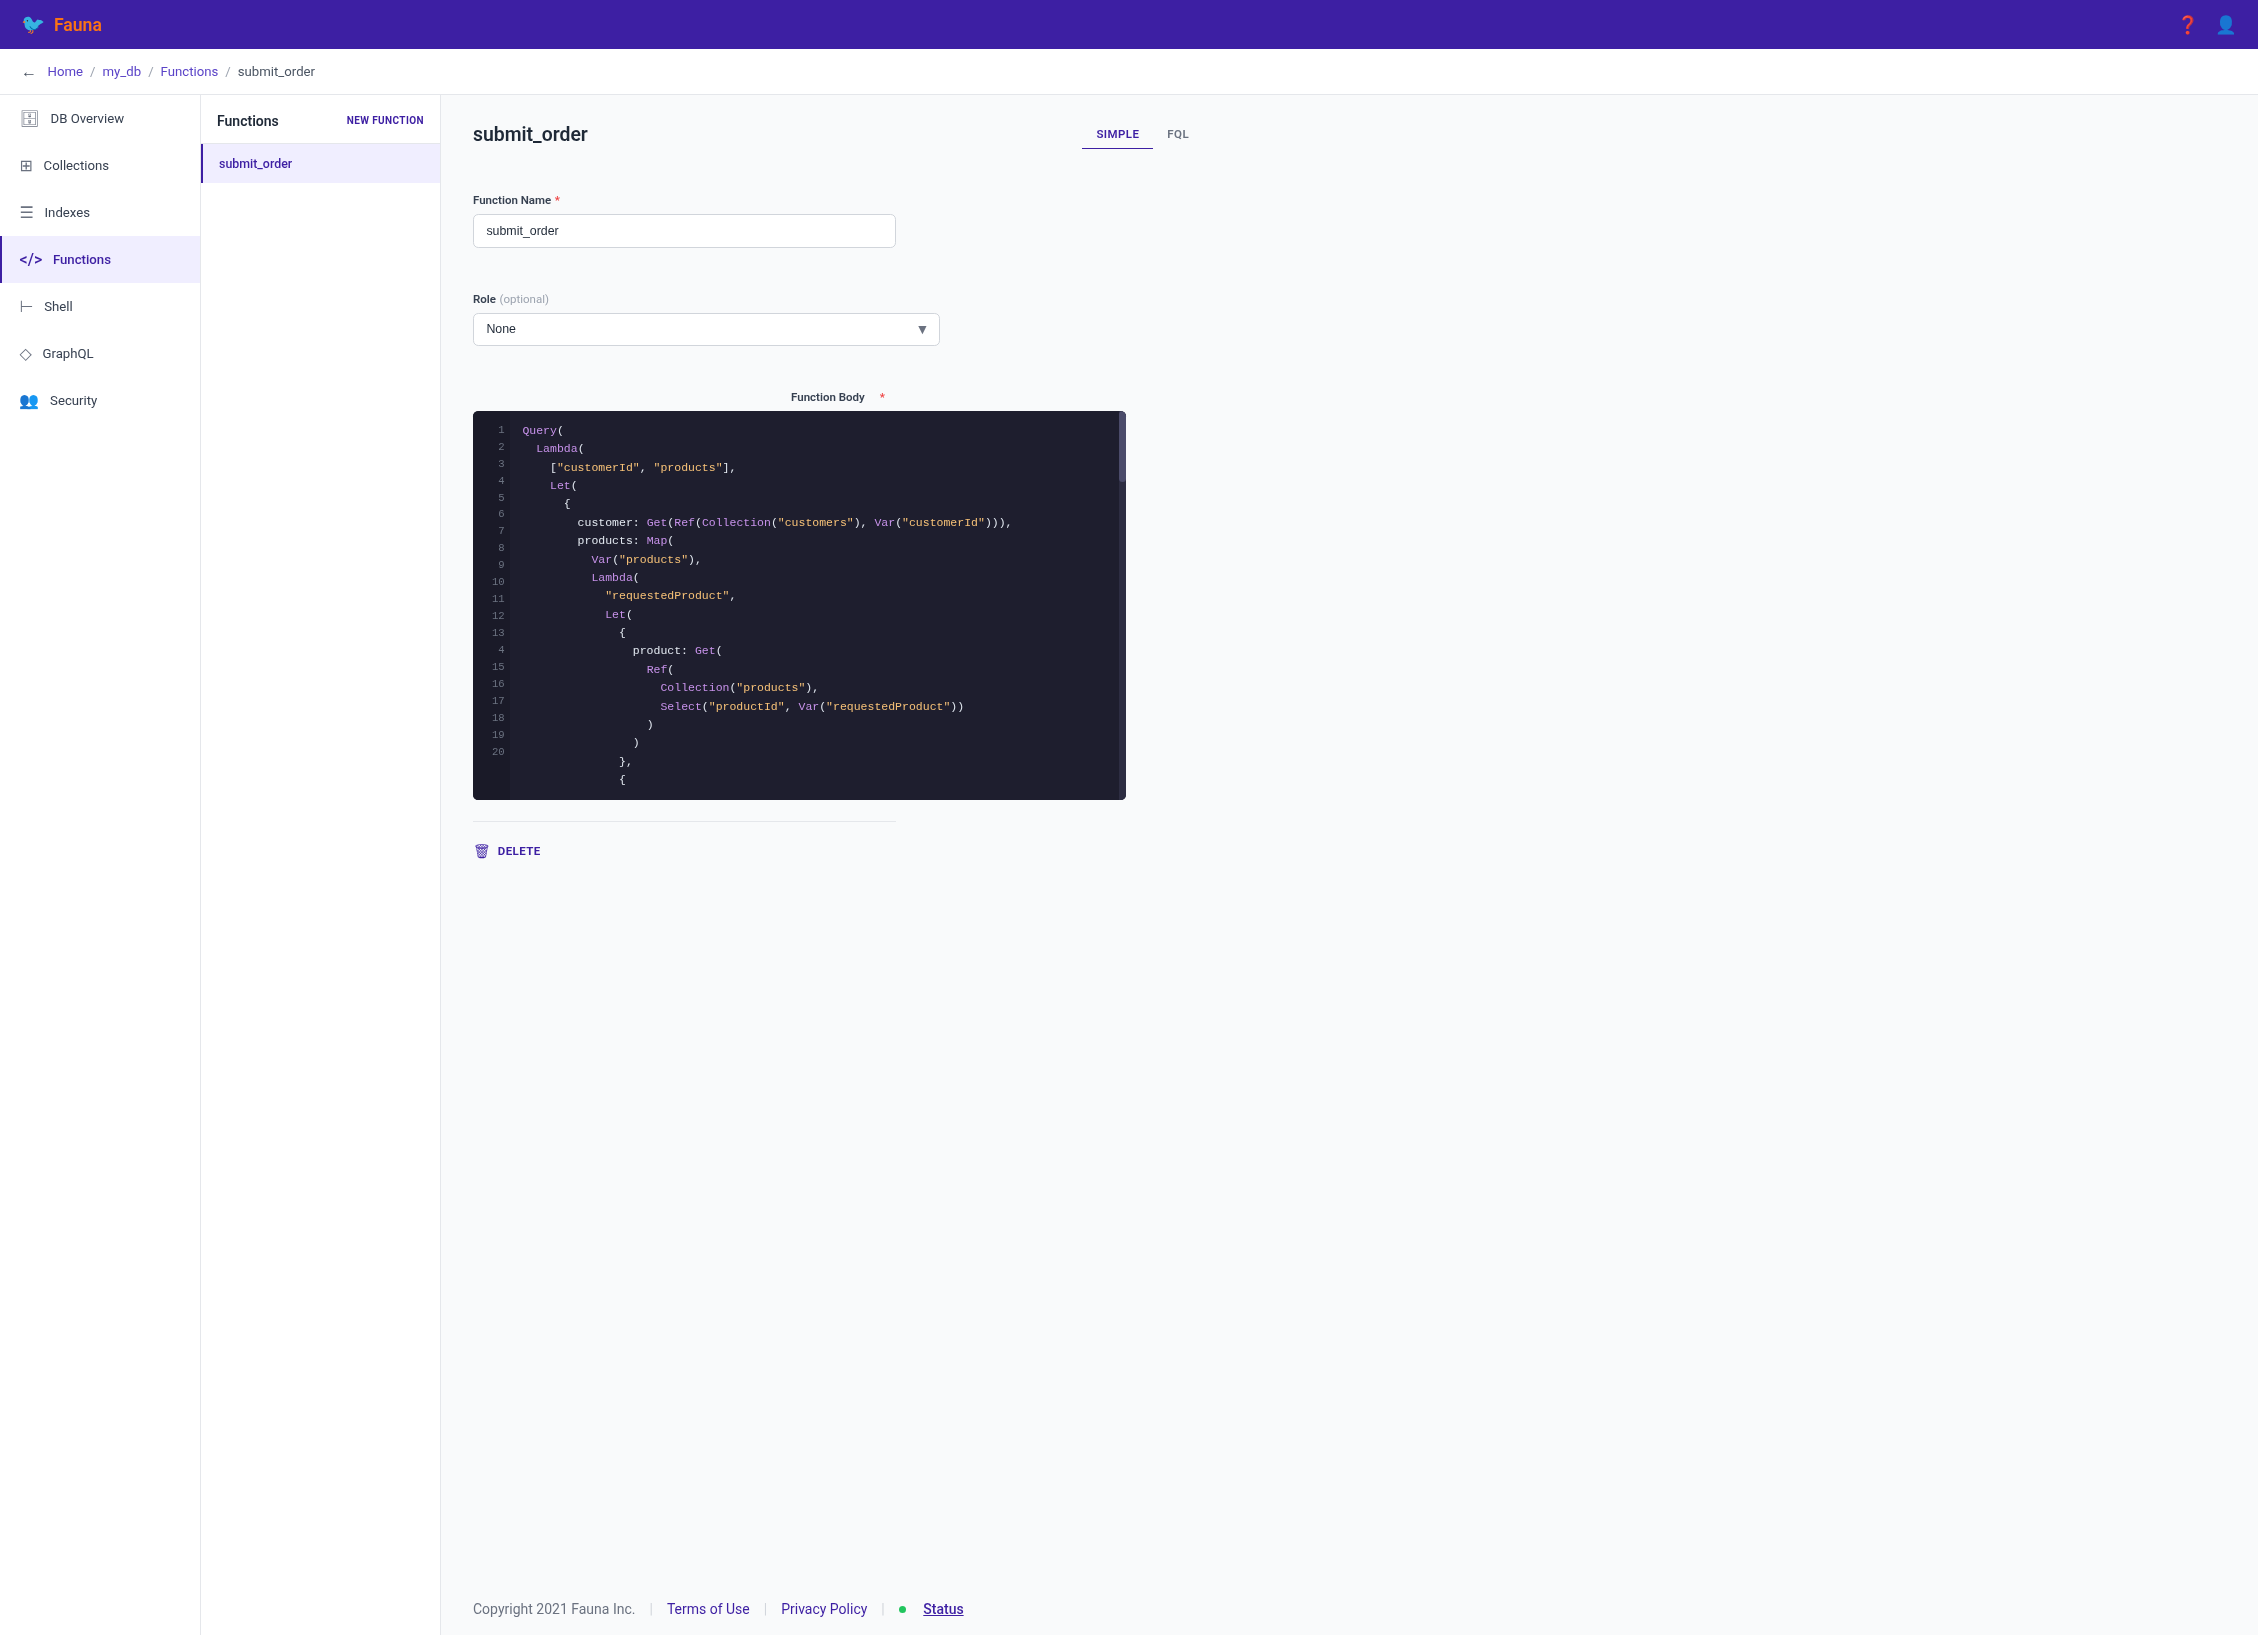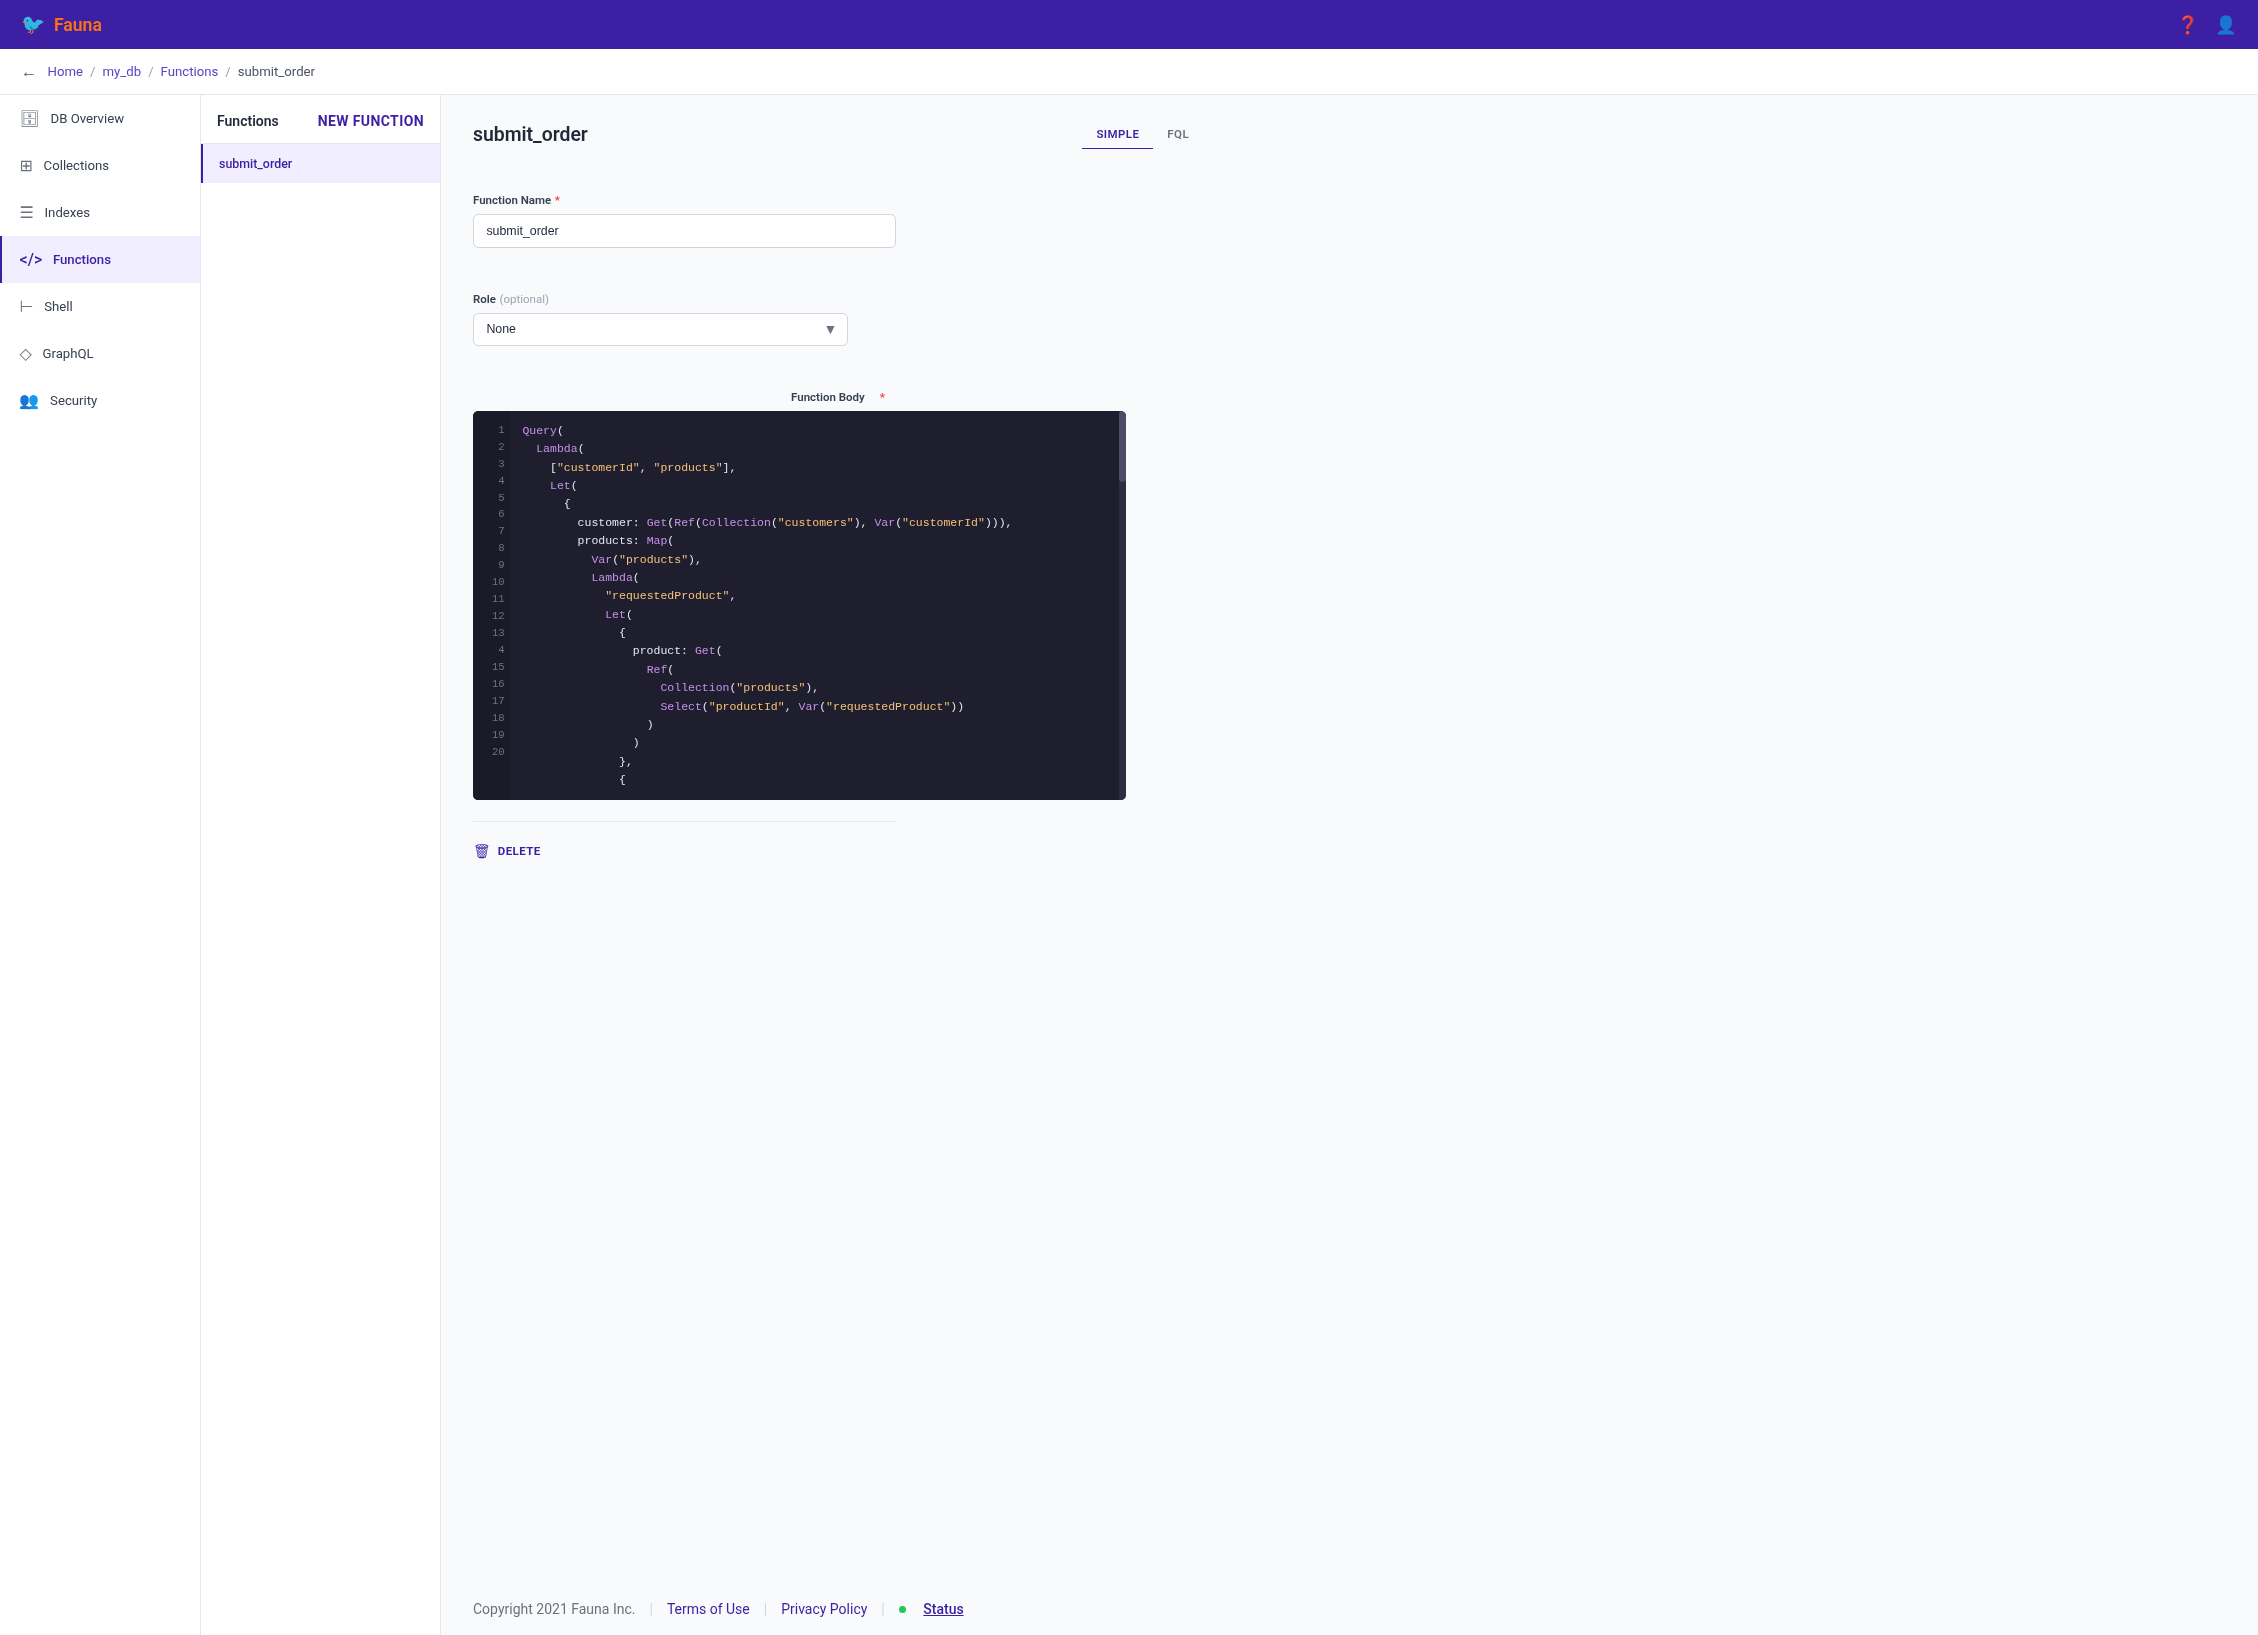--- a/index.html
+++ b/index.html
@@ -81,21 +81,21 @@
       overflow-y: auto;
     }
     .middle-header {
       display: flex;
       align-items: center;
       justify-content: space-between;
       padding: 17.6px 16px 14px;
       border-bottom: 0.9px solid #e5e7eb;
     }
     .middle-title { font-size: 14px; font-weight: 600; color: #1f2937; }
-    .new-function-btn { font-size: 14px; font-weight: 700; color: #3d1fa3; cursor: pointer; letter-spacing: 0.4px; }
+    .new-function-btn { font-size: 10px; font-weight: 700; color: #3d1fa3; cursor: pointer; letter-spacing: 0.4px; }
     .middle-item {
       padding: 12.4px 16px;
       font-size: 12.4px;
       color: #374151;
       cursor: pointer;
       border-left: 2.6px solid transparent;
     }
     .middle-item.active {
       background: #f0eeff;
       color: #3d1fa3;
@@ -146,21 +146,21 @@
       padding: 8.8px 12.4px;
       border: 0.9px solid #d1d5db;
       border-radius: 5.3px;
       font-size: 12.4px;
       color: #1f2937;
       background: white;
       outline: none;
     }
     .field-select-wrapper {
       position: relative;
-      width: 375px;
+      width: 467px;
     }
     .field-select {
       width: 100%;
       padding: 8.8px 12.4px;
       border: 0.9px solid #d1d5db;
       border-radius: 5.3px;
       font-size: 12.4px;
       color: #1f2937;
       background: white;
       appearance: none;

